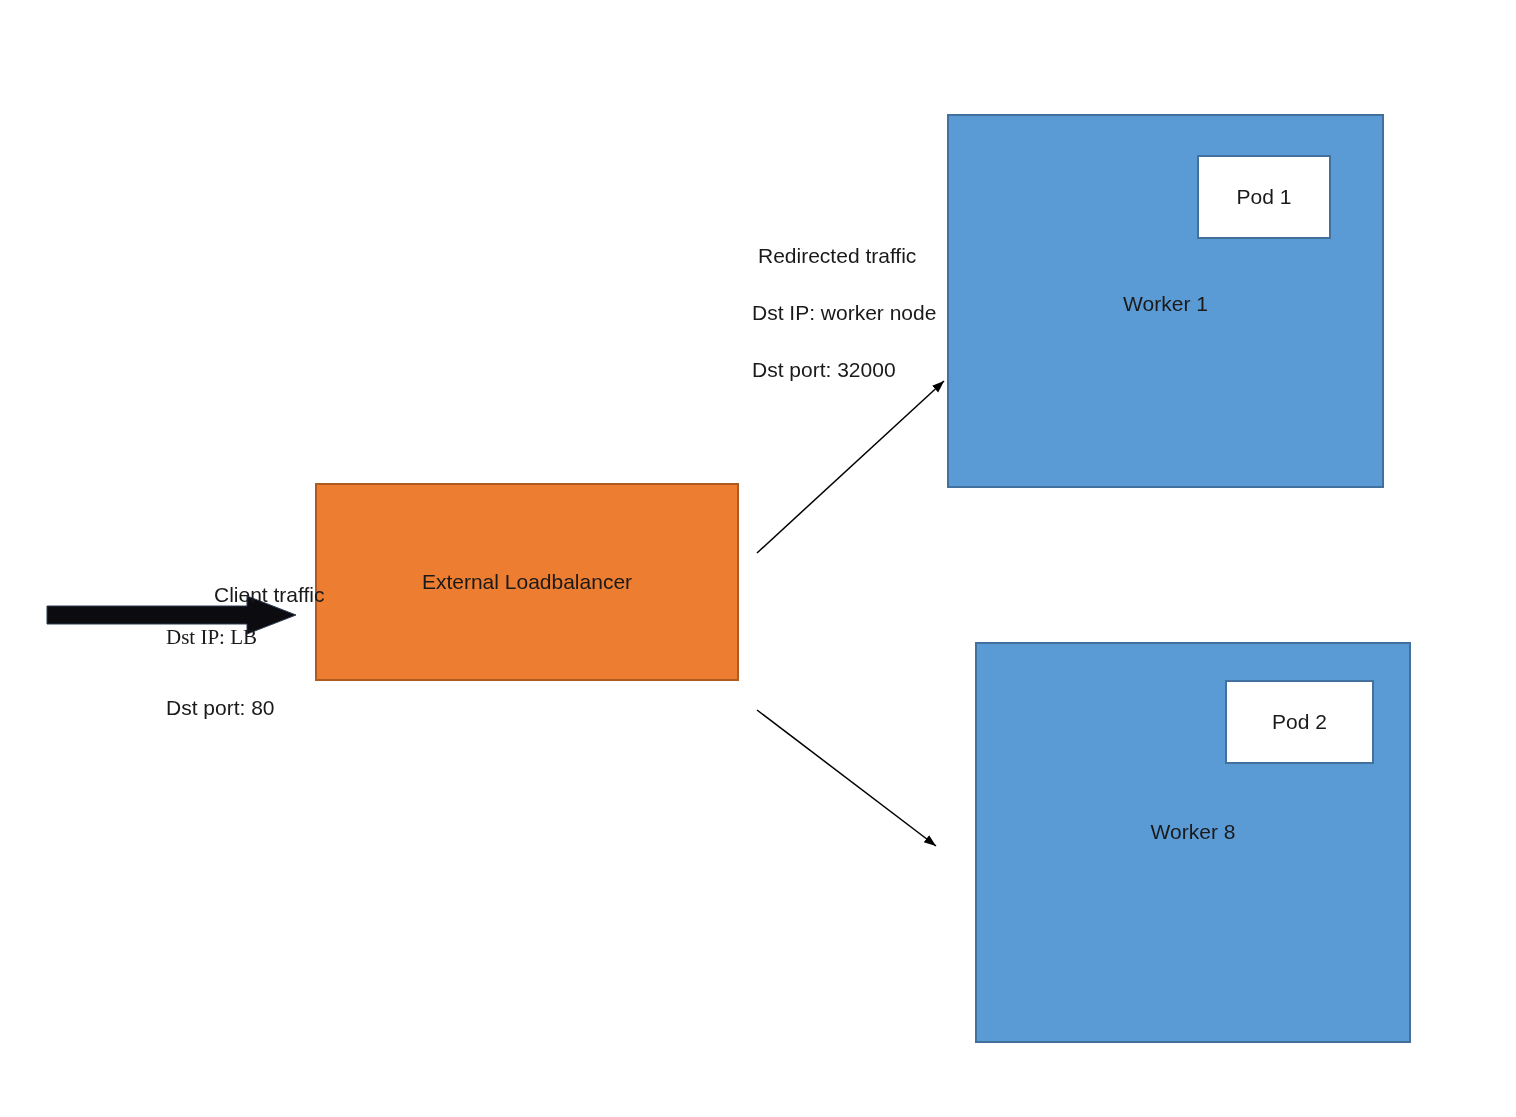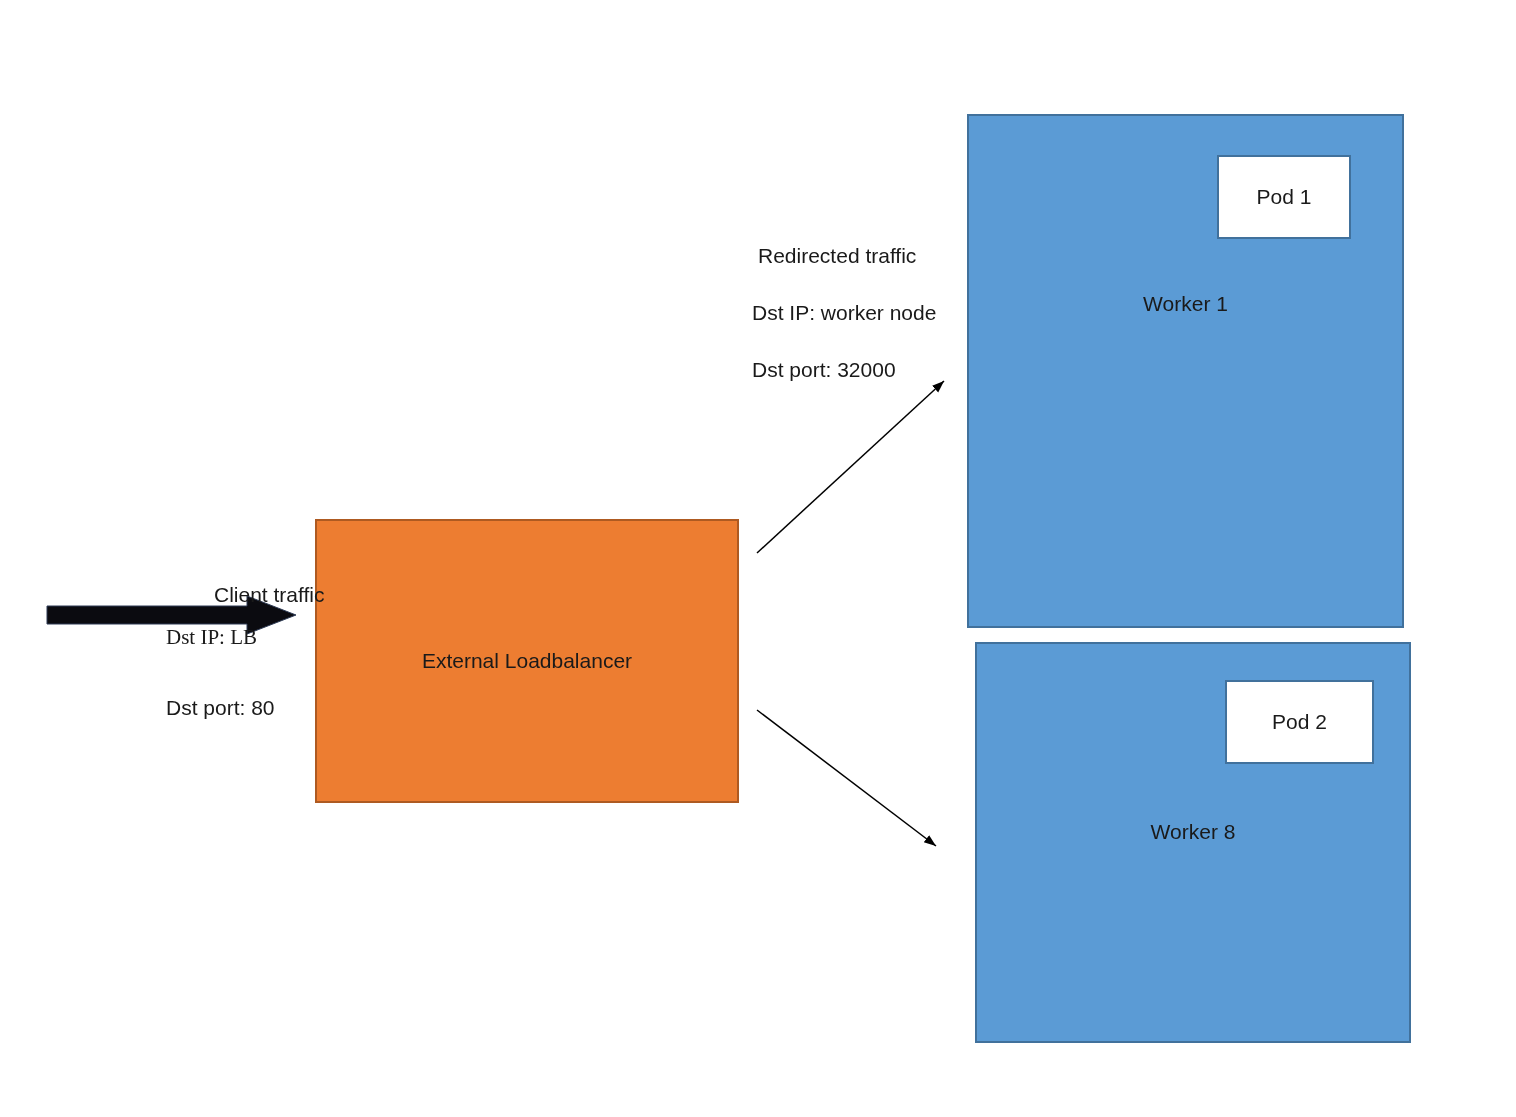--- a/index.html
+++ b/index.html
@@ -25,35 +25,34 @@
     left: 0; top: 0;
     width: 1516px; height: 1117px;
     pointer-events: none;
   }
   .box {
     position: absolute;
     box-sizing: border-box;
   }
   .lb-box {
     left: 315px; top: 483px;
-    width: 424px; height: 284px;
+    width: 424px; height: 198px;
     background: #ED7D31;
     border: 2px solid #AE5A21;
     display: flex;
     align-items: center;
     justify-content: center;
     font-size: 21px;
-    margin-top: 36px;
   }
   .worker-box {
     background: #5B9BD5;
     border: 2px solid #41719C;
     font-size: 21px;
   }
-  .worker1 { left: 967px; top: 114px; width: 437px; height: 514px; }
+  .worker1 { left: 947px; top: 114px; width: 437px; height: 374px; }
   .worker2 { left: 975px; top: 642px; width: 436px; height: 401px; }
   .worker-label {
     position: absolute;
     left: 0;
     top: 176px;
     width: 100%;
     text-align: center;
   }
   .pod-box {
     position: absolute;

